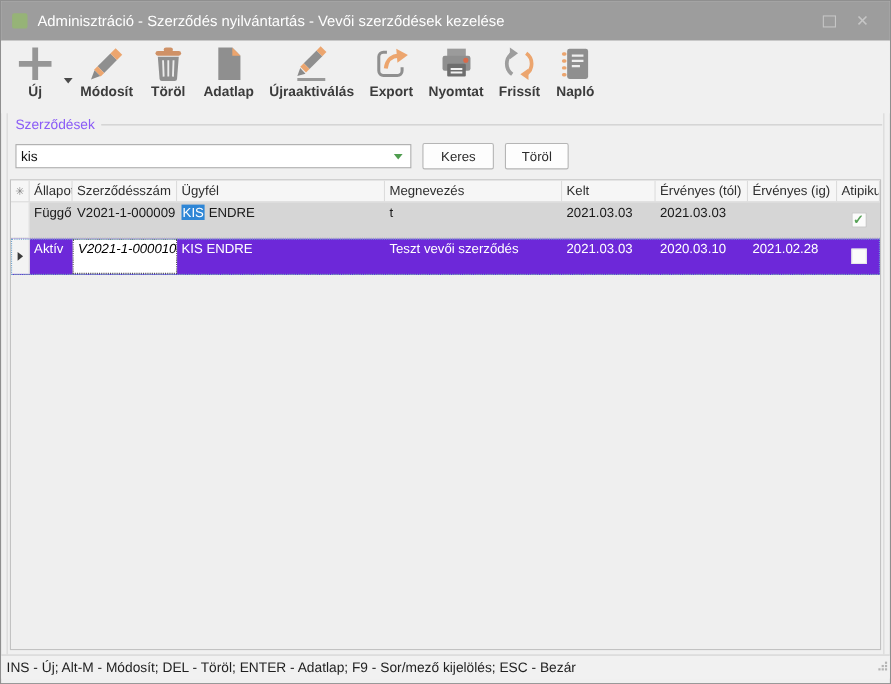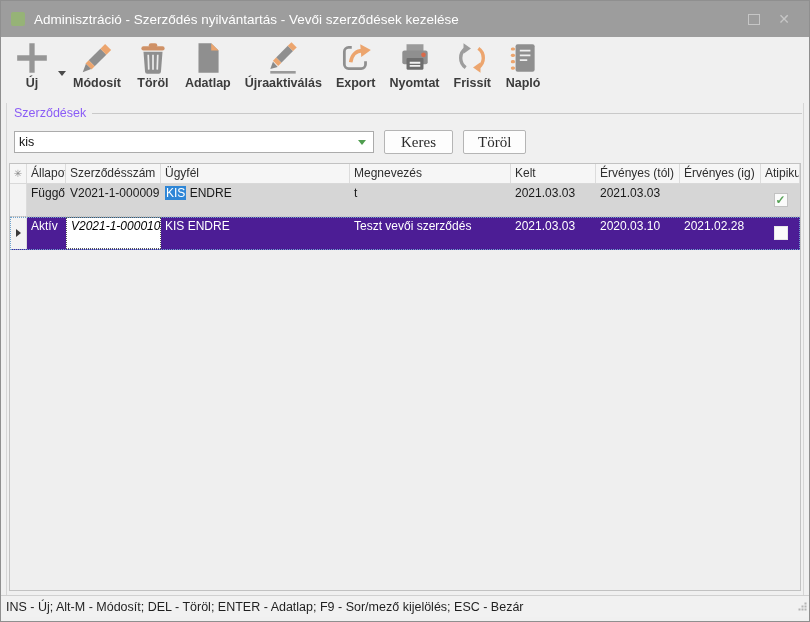--- a/index.html
+++ b/index.html
@@ -47,43 +47,43 @@
   .combo input {
     border:none; outline:none; flex:1; height:100%; padding:0 4px; font-size:12.5px;
     font-family:"Liberation Sans", sans-serif; color:#111; background:transparent;
   }
   .combo-arrow {
     width:0; height:0; border-left:4px solid transparent; border-right:4px solid transparent;
     border-top:5px solid #4f9d4f; margin-right:7px;
   }
   .btn {
     height:24px; background:#fdfdfd; border:1px solid #b5b5b5; border-radius:2px;
-    font-size:15px; color:#2b2b2b; padding:0 16px; margin-left:10px;
-    font-family:Liberation Serif, serif; cursor:default;
+    font-size:12px; color:#2b2b2b; padding:0 16px; margin-left:10px;
+    font-family:Liberation Sans, sans-serif; cursor:default;
   }
   .btn.clear { padding:0 14px; }
   
   .grid {
     flex:1; margin:9px 1px 4px 1px; border:1px solid #c2c2c2; background:#efefef;
     display:flex; flex-direction:column; overflow:hidden; min-height:0;
   }
   .grow { display:grid; grid-template-columns:17px 39px 95px 189px 161px 85px 84px 81px 1fr; }
   .ghead { height:20px; background:#f6f6f6; border-bottom:1px solid #d9d9d9; flex-shrink:0; }
   .ghead .hcell {
     font-size:12px; color:#2e2e2e; padding:2px 0 0 4px; border-right:1px solid #dcdcdc;
     white-space:nowrap; overflow:hidden;
   }
   .ghead .hcell.first { color:#8a8a8a; font-size:10px; text-align:center; padding-left:0; padding-top:4px; }
   .grid-row { height:33px; flex-shrink:0; }
   .cell { font-size:12px; padding:2px 0 0 4px; white-space:nowrap; overflow:hidden; }
   .row-plain { background:#d6d6d6; border-bottom:1px dotted #bdbdbd; }
   .row-plain .cell { color:#1a1a1a; }
   .row-plain .gutter { background:#f3f3f3; border-right:1px solid #dcdcdc; }
   .hl { background:#2e86d6; color:#ffffff; padding:0 1px; }
-  .row-sel { background:#4c1d95; border-bottom:1px dotted #8a8a8a; outline:1px dotted #6fa4cf; outline-offset:-1px; }
+  .row-sel { background:#6d28d9; border-bottom:1px dotted #8a8a8a; outline:1px dotted #6fa4cf; outline-offset:-1px; }
   .row-sel .cell { color:#ffffff; }
   .row-sel .gutter {
     background:#f3f3f3; border-right:1px solid #dcdcdc;
     display:flex; align-items:center; justify-content:center; padding:0;
   }
   .row-indicator {
     width:0; height:0; border-top:4px solid transparent; border-bottom:4px solid transparent;
     border-left:5px solid #3a3a3a;
   }
   .cell-focused {

